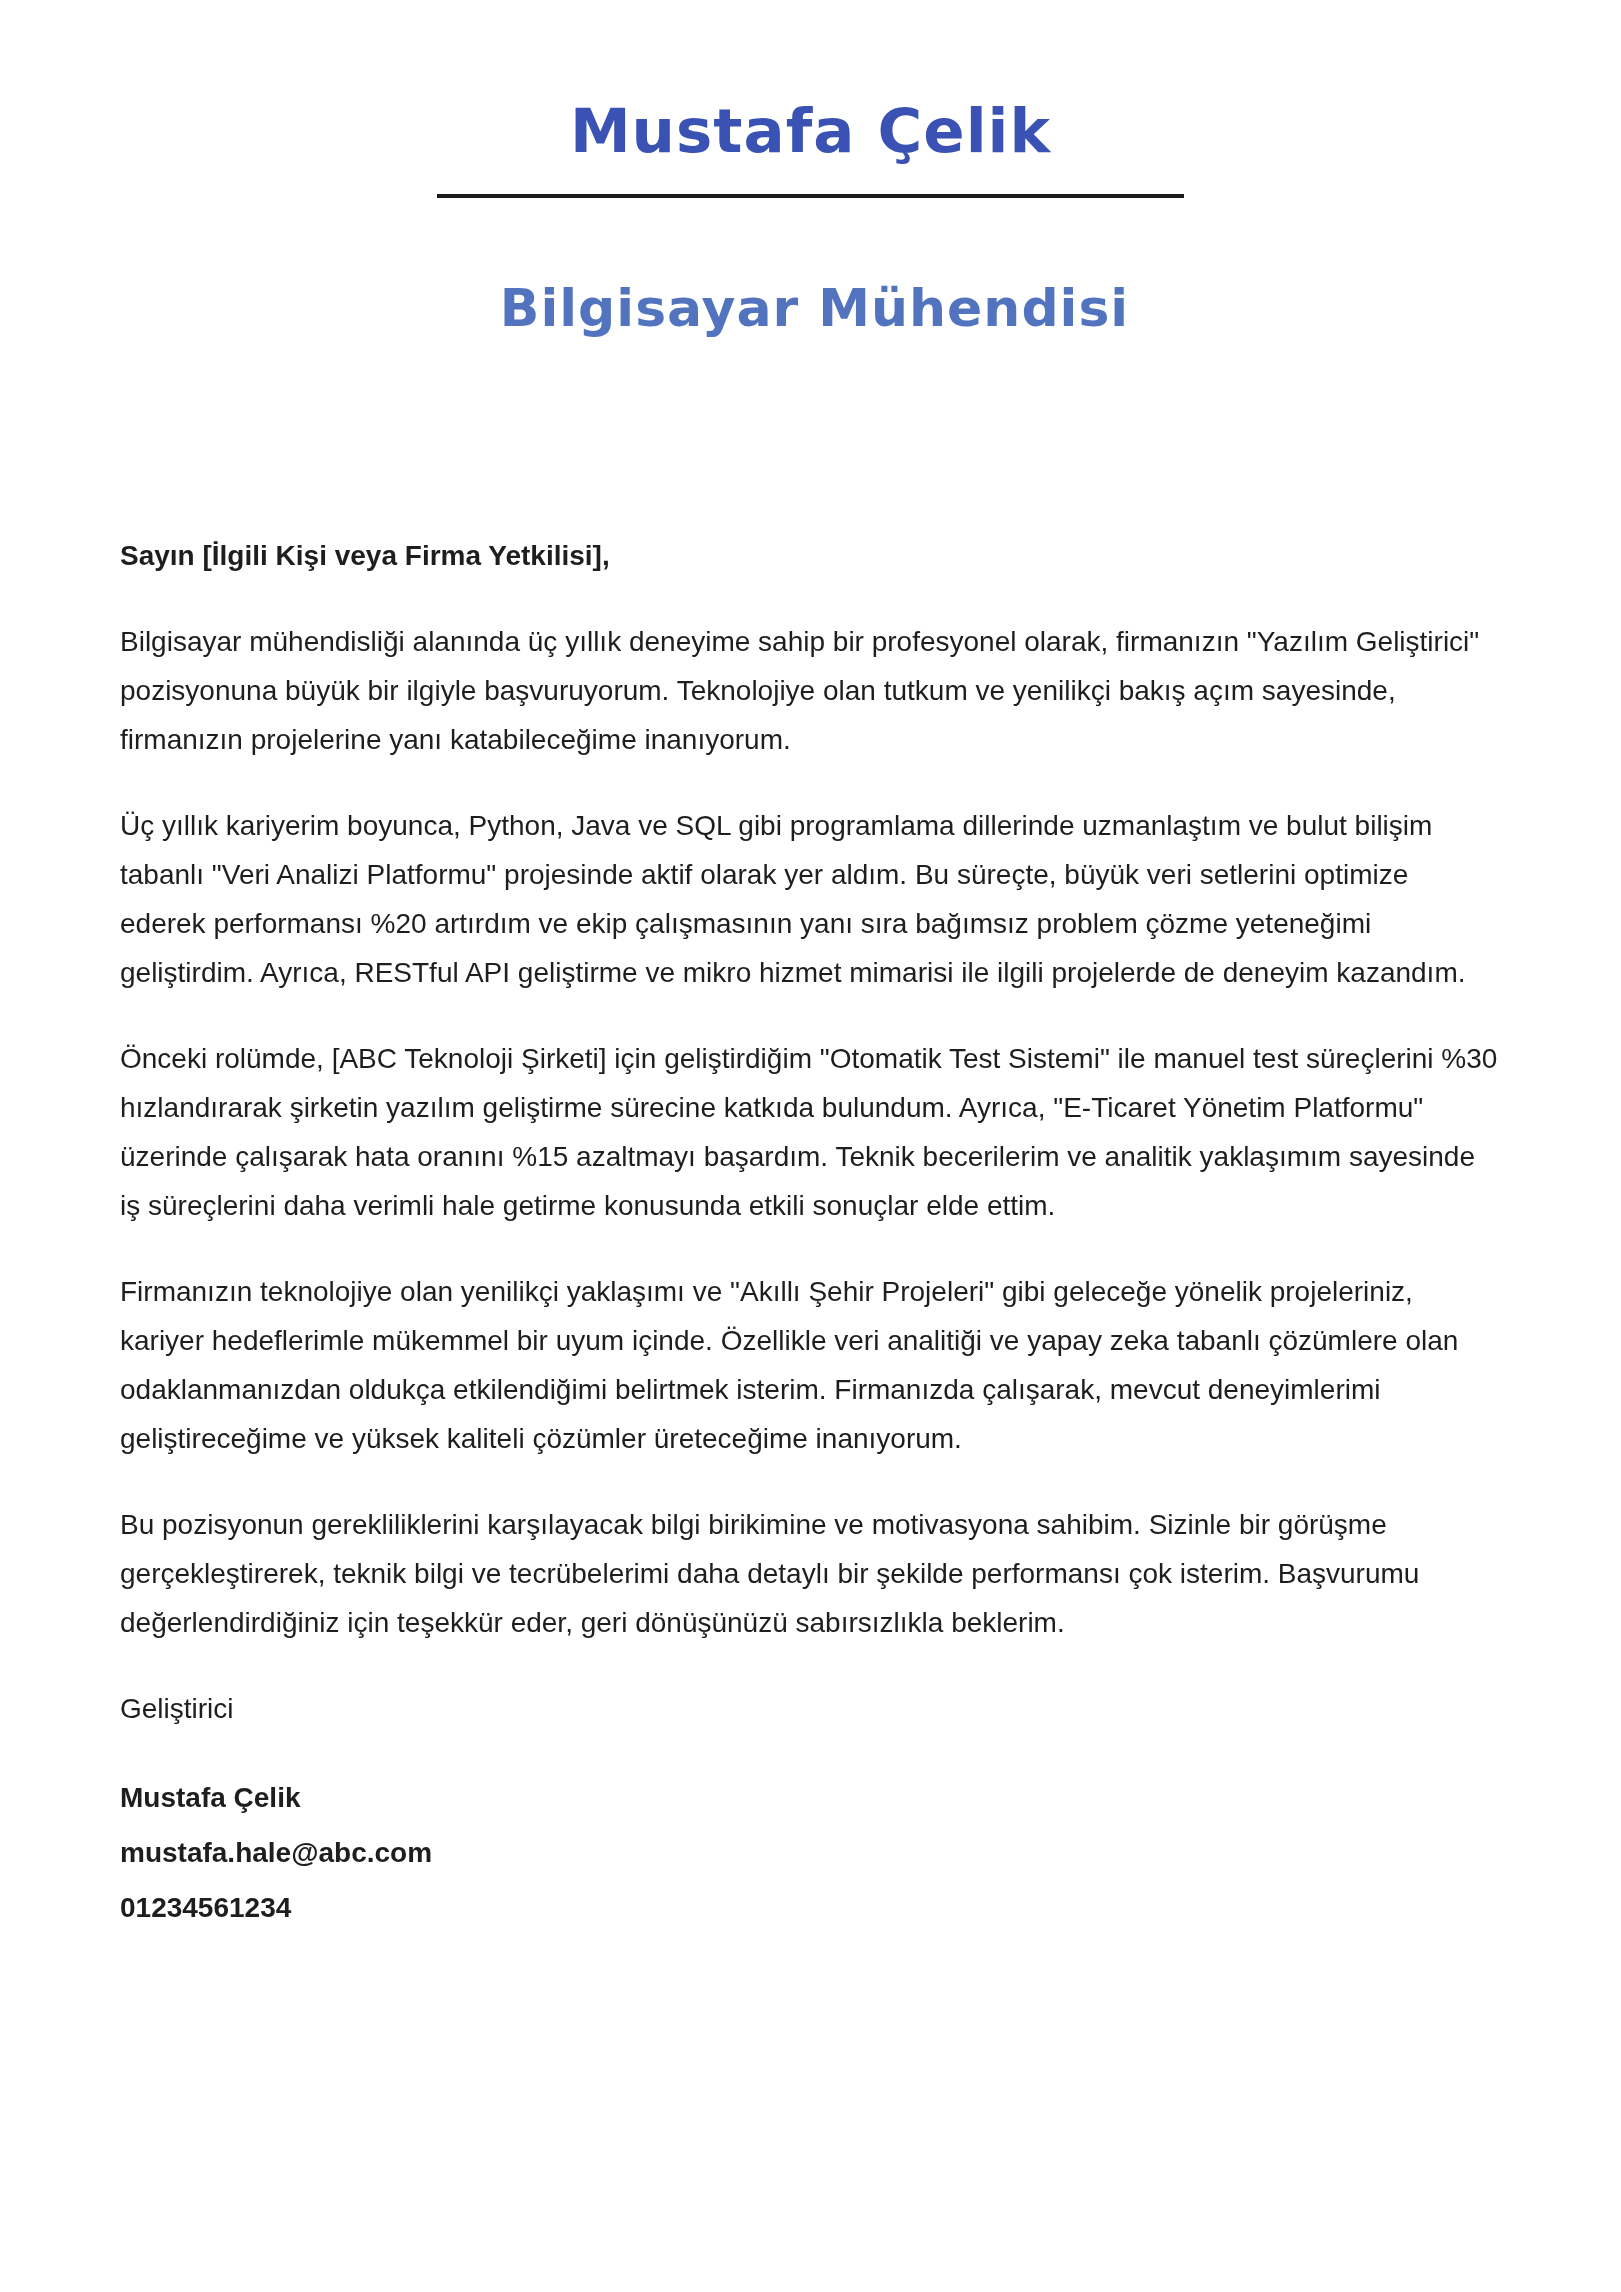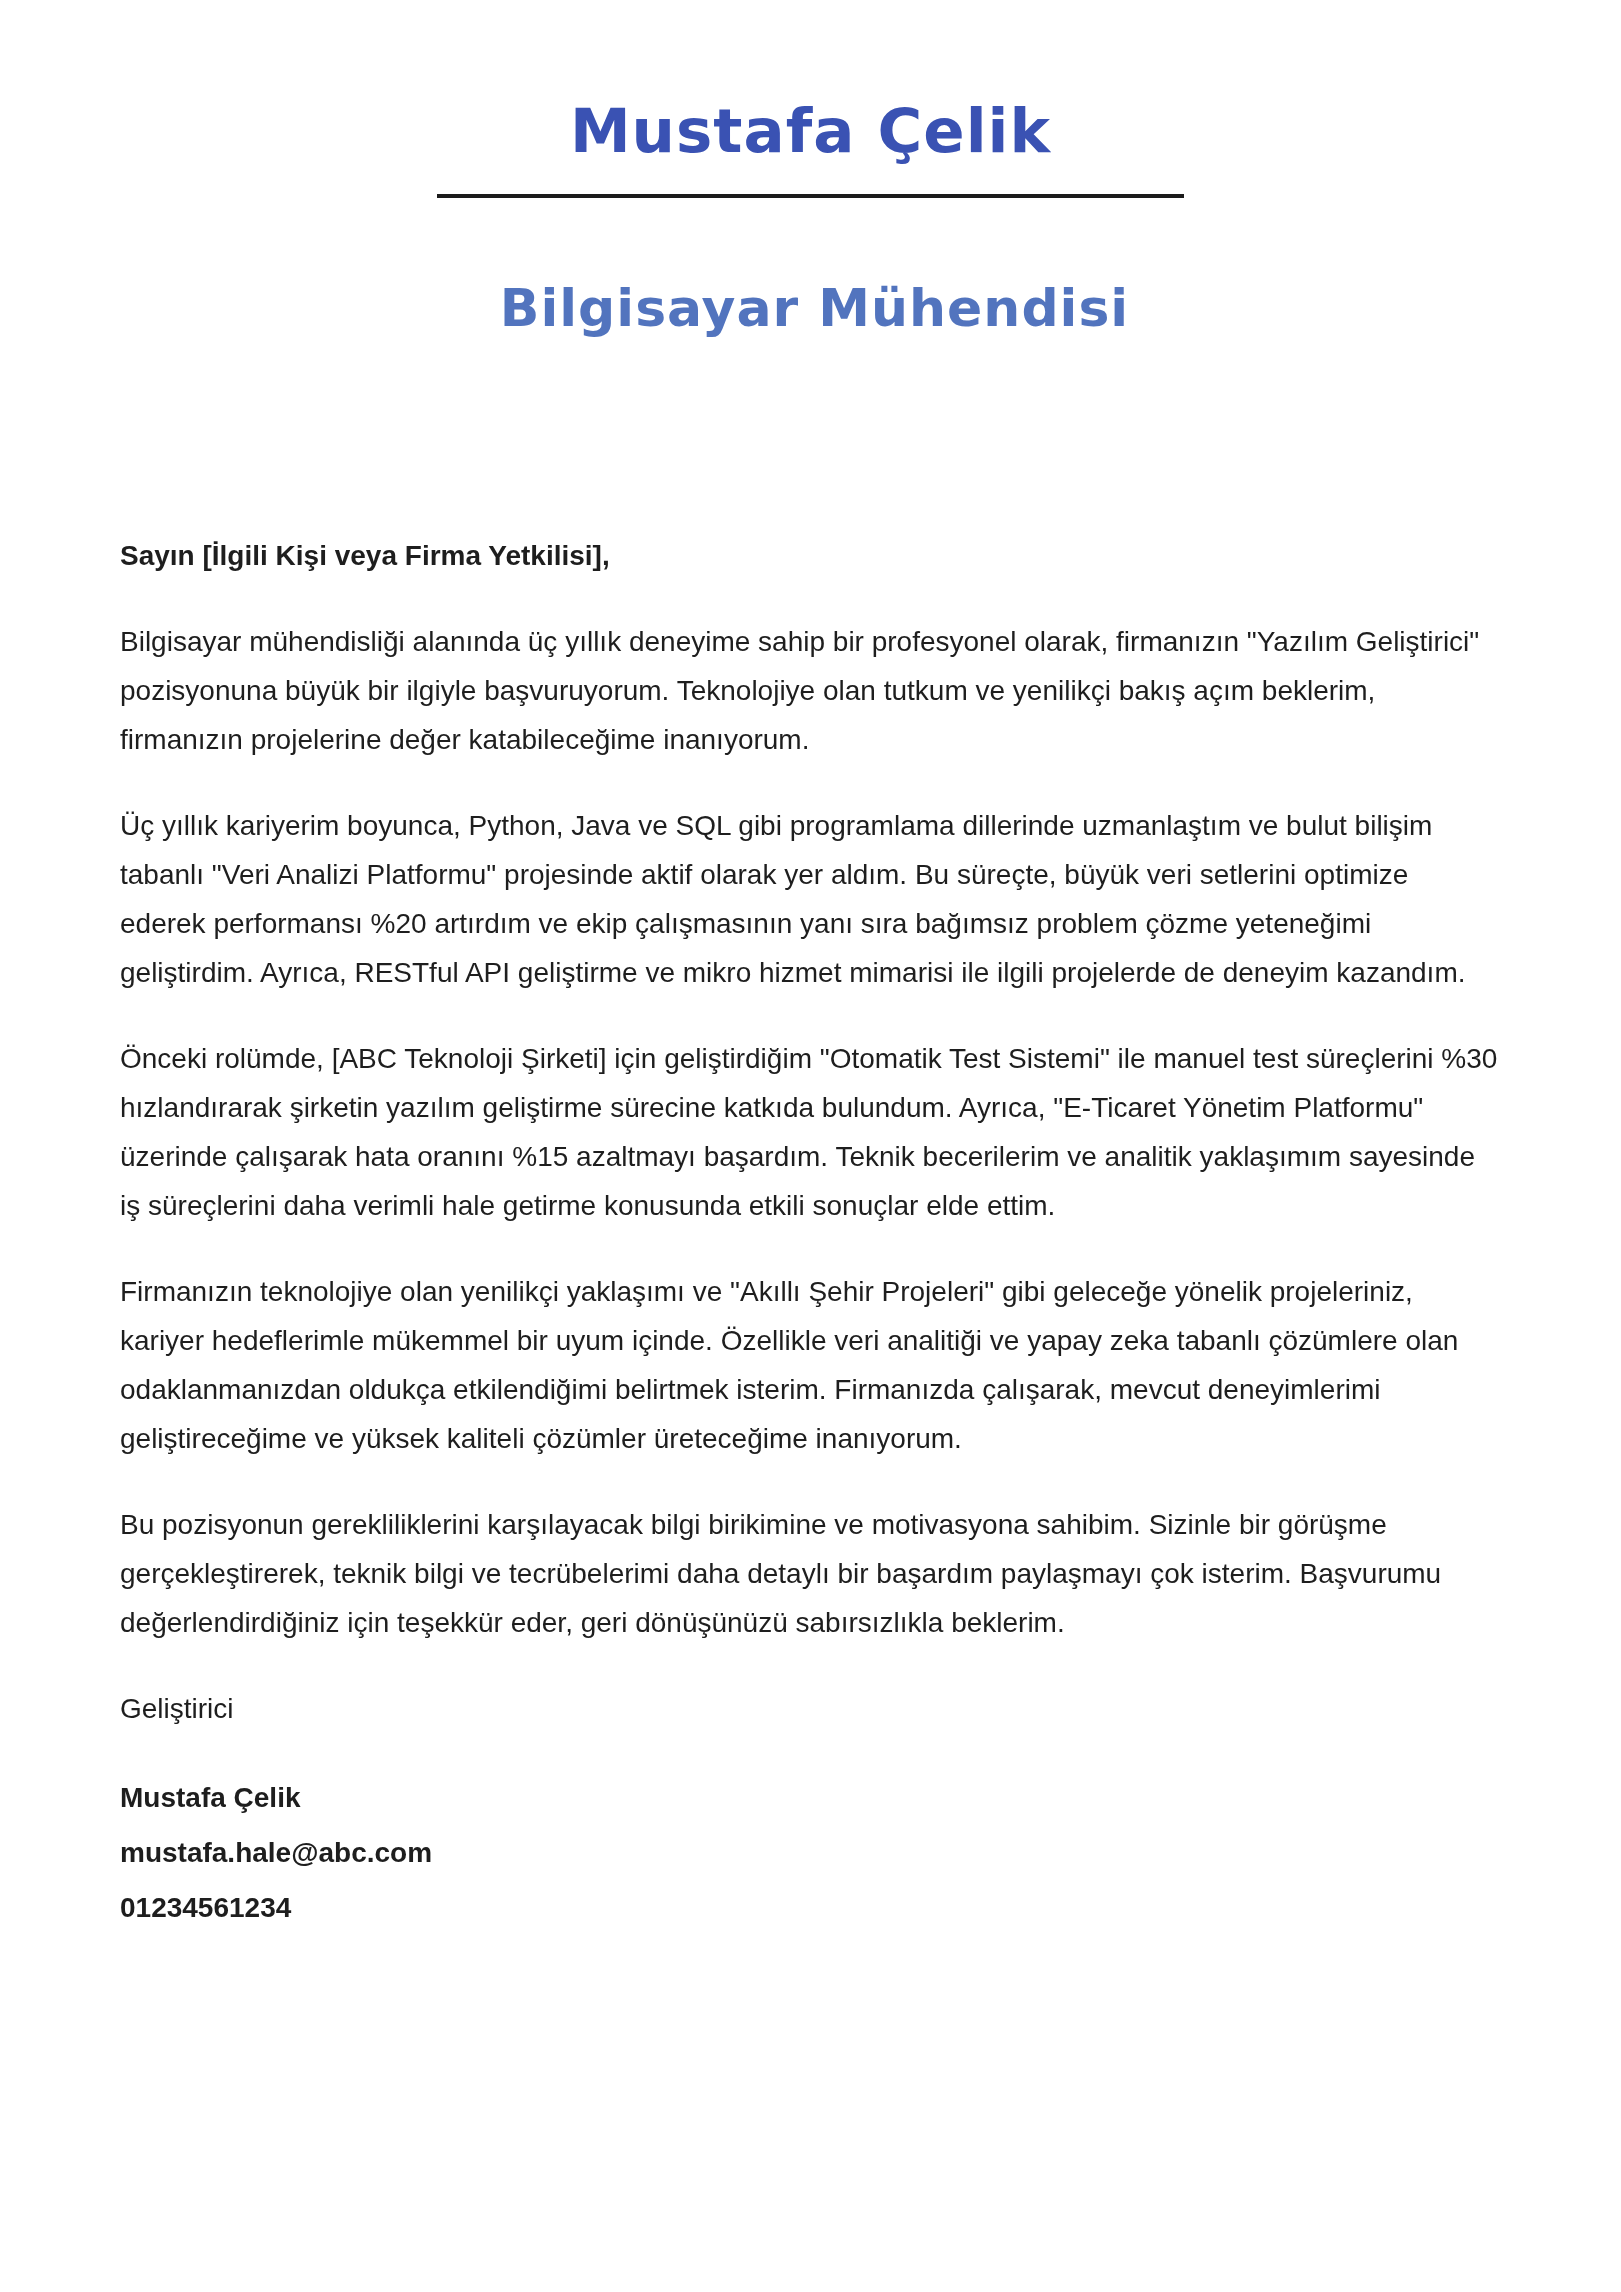--- a/index.html
+++ b/index.html
@@ -77,29 +77,29 @@
 
   <div class="doc-header">
     <h1 class="doc-title">Mustafa Çelik</h1>
     <div class="doc-divider"></div>
     <h2 class="doc-subtitle">Bilgisayar Mühendisi</h2>
   </div>
 
   <div class="letter-body">
     <p class="salutation">Sayın [İlgili Kişi veya Firma Yetkilisi],</p>
 
-    <p>Bilgisayar mühendisliği alanında üç yıllık deneyime sahip bir profesyonel olarak, firmanızın "Yazılım Geliştirici" pozisyonuna büyük bir ilgiyle başvuruyorum. Teknolojiye olan tutkum ve yenilikçi bakış açım beklerim, firmanızın projelerine değer katabileceğime inanıyorum.</p>
+    <p>Bilgisayar mühendisliği alanında üç yıllık deneyime sahip bir profesyonel olarak, firmanızın "Yazılım Geliştirici" pozisyonuna büyük bir ilgiyle başvuruyorum. Teknolojiye olan tutkum ve yenilikçi bakış açım sayesinde, firmanızın projelerine yanı katabileceğime inanıyorum.</p>
 
     <p>Üç yıllık kariyerim boyunca, Python, Java ve SQL gibi programlama dillerinde uzmanlaştım ve bulut bilişim tabanlı "Veri Analizi Platformu" projesinde aktif olarak yer aldım. Bu süreçte, büyük veri setlerini optimize ederek performansı %20 artırdım ve ekip çalışmasının yanı sıra bağımsız problem çözme yeteneğimi geliştirdim. Ayrıca, RESTful API geliştirme ve mikro hizmet mimarisi ile ilgili projelerde de deneyim kazandım.</p>
 
     <p>Önceki rolümde, [ABC Teknoloji Şirketi] için geliştirdiğim "Otomatik Test Sistemi" ile manuel test süreçlerini %30 hızlandırarak şirketin yazılım geliştirme sürecine katkıda bulundum. Ayrıca, "E-Ticaret Yönetim Platformu" üzerinde çalışarak hata oranını %15 azaltmayı başardım. Teknik becerilerim ve analitik yaklaşımım sayesinde iş süreçlerini daha verimli hale getirme konusunda etkili sonuçlar elde ettim.</p>
 
     <p>Firmanızın teknolojiye olan yenilikçi yaklaşımı ve "Akıllı Şehir Projeleri" gibi geleceğe yönelik projeleriniz, kariyer hedeflerimle mükemmel bir uyum içinde. Özellikle veri analitiği ve yapay zeka tabanlı çözümlere olan odaklanmanızdan oldukça etkilendiğimi belirtmek isterim. Firmanızda çalışarak, mevcut deneyimlerimi geliştireceğime ve yüksek kaliteli çözümler üreteceğime inanıyorum.</p>
 
-    <p>Bu pozisyonun gerekliliklerini karşılayacak bilgi birikimine ve motivasyona sahibim. Sizinle bir görüşme gerçekleştirerek, teknik bilgi ve tecrübelerimi daha detaylı bir başardım paylaşmayı çok isterim. Başvurumu değerlendirdiğiniz için teşekkür eder, geri dönüşünüzü sabırsızlıkla beklerim.</p>
+    <p>Bu pozisyonun gerekliliklerini karşılayacak bilgi birikimine ve motivasyona sahibim. Sizinle bir görüşme gerçekleştirerek, teknik bilgi ve tecrübelerimi daha detaylı bir şekilde performansı çok isterim. Başvurumu değerlendirdiğiniz için teşekkür eder, geri dönüşünüzü sabırsızlıkla beklerim.</p>
 
     <p class="closing">Geliştirici</p>
 
     <div class="signature">
       <div>Mustafa Çelik</div>
       <div>mustafa.hale@abc.com</div>
       <div>01234561234</div>
     </div>
   </div>
 

